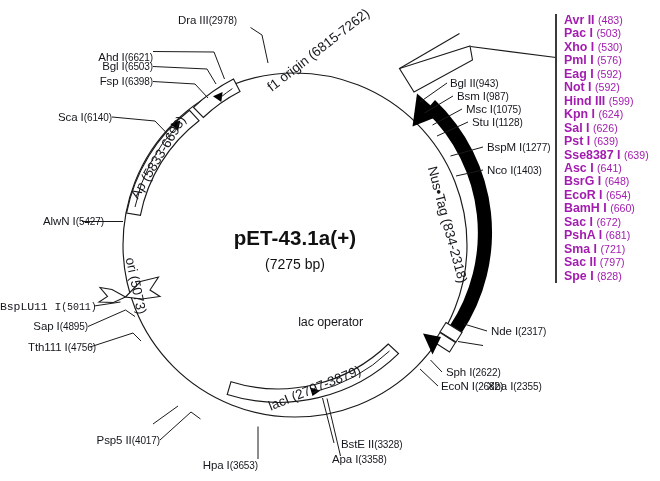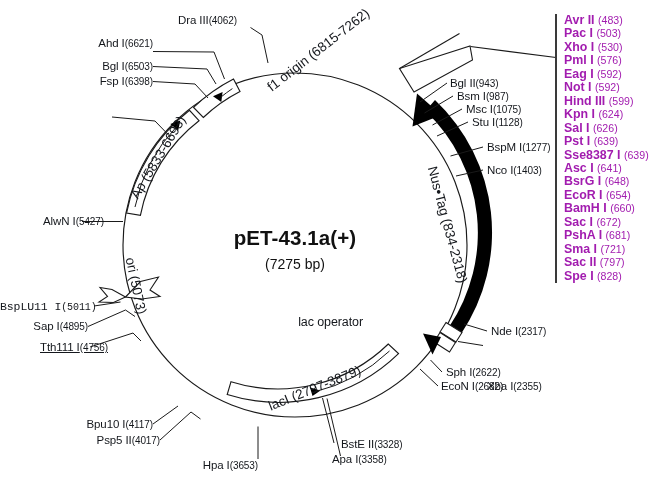--- a/index.html
+++ b/index.html
@@ -137,45 +137,45 @@
 
   <div class="feat big" style="left:130px;top:250px;transform:rotate(78deg);">ori (5073)</div>
 
   <div class="feat big" style="left:269px;top:399px;transform:rotate(-22deg);">lacI (2797-3879)</div>
 
   <div class="feat big" style="left:432px;top:159px;transform:rotate(75deg);">Nus•Tag (834-2318)</div>
 
   <div class="lbl r" style="left:243px;top:315px;width:120px;font-size:12.5px;">lac operator</div>
 
   <div class="lbl" style="left:178px;top:14px;">
-    <span>Dra III</span><span class="pos">(4062)</span>
-  </div>
-  <div class="lbl r" style="left:13px;top:37px;width:140px;">
+    <span>Dra III</span><span class="pos">(2978)</span>
+  </div>
+  <div class="lbl r" style="left:13px;top:51px;width:140px;">
     <span>Ahd I</span><span class="pos">(6621)</span>
   </div>
   <div class="lbl r" style="left:13px;top:60px;width:140px;">
     <span>Bgl I</span><span class="pos">(6503)</span>
   </div>
   <div class="lbl r" style="left:13px;top:75px;width:140px;">
     <span>Fsp I</span><span class="pos">(6398)</span>
   </div>
+  <div class="lbl r" style="left:0px;top:111px;width:112px;">
+    <span>Sca I</span><span class="pos">(6140)</span>
+  </div>
   <div class="lbl r" style="left:0px;top:215px;width:104px;">
     <span>AlwN I</span><span class="pos">(5427)</span>
   </div>
   <div class="lbl r" style="left:0px;top:300px;width:94px;font-family:Liberation Mono, monospace;">
     <span>BspLU11 I</span><span class="pos">(5011)</span>
   </div>
   <div class="lbl r" style="left:0px;top:320px;width:88px;">
     <span>Sap I</span><span class="pos">(4895)</span>
   </div>
-  <div class="lbl r" style="left:0px;top:341px;width:108px;text-decoration:underline;">
+  <div class="lbl r" style="left:0px;top:341px;width:96px;">
     <span>Tth111 I</span><span class="pos">(4756)</span>
-  </div>
-  <div class="lbl r" style="left:40px;top:418px;width:113px;">
-    <span>Bpu10 I</span><span class="pos">(4117)</span>
   </div>
   <div class="lbl r" style="left:44px;top:434px;width:116px;">
     <span>Psp5 II</span><span class="pos">(4017)</span>
   </div>
   <div class="lbl r" style="left:148px;top:459px;width:110px;">
     <span>Hpa I</span><span class="pos">(3653)</span>
   </div>
 
   <div class="lbl" style="left:341px;top:438px;">
     <span>BstE II</span><span class="pos">(3328)</span>

